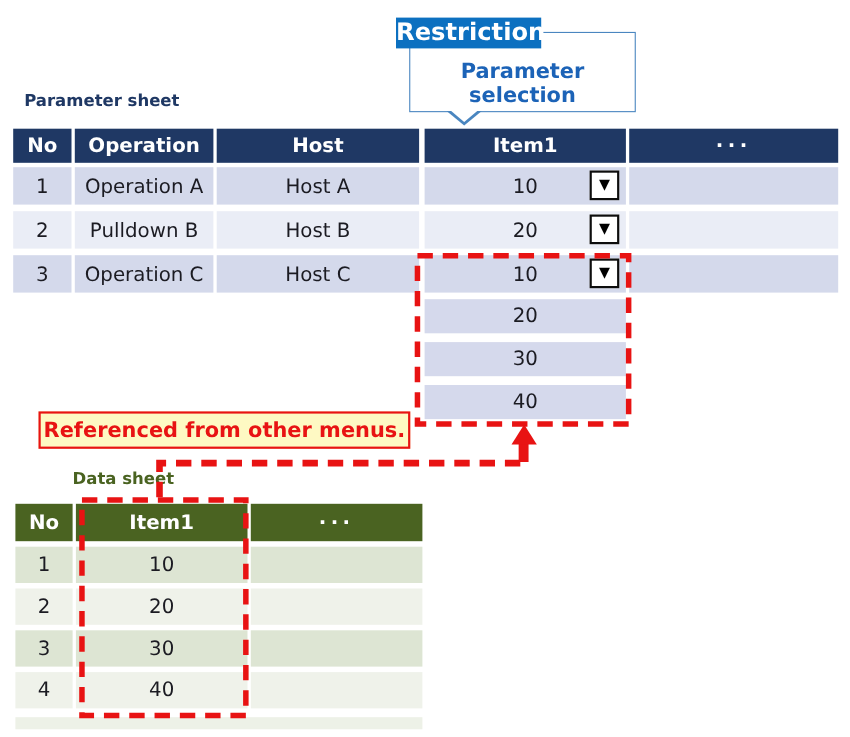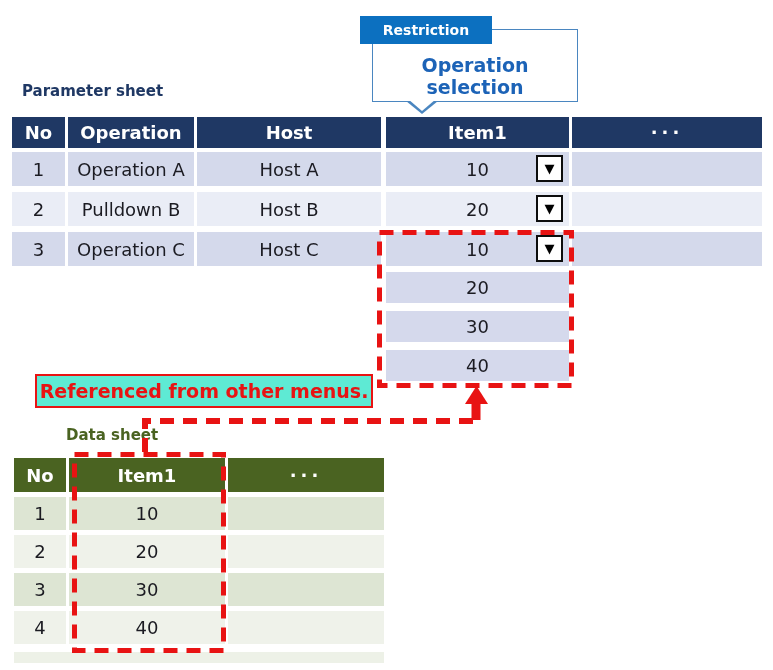--- a/index.html
+++ b/index.html
@@ -10,21 +10,21 @@
   
   .callout-box{position:absolute;left:372px;top:29px;width:206px;height:73px;
     background:#fff;border:1px solid var(--callout-border);box-sizing:border-box;}
   .callout-pointer-outer{position:absolute;left:406px;top:101px;width:0;height:0;
     border-left:16px solid transparent;border-right:16px solid transparent;
     border-top:13px solid var(--callout-border);}
   .callout-pointer-inner{position:absolute;left:408px;top:99px;width:0;height:0;
     border-left:14px solid transparent;border-right:14px solid transparent;
     border-top:12px solid #ffffff;}
   .restriction-tab{position:absolute;left:360px;top:16px;width:132px;height:28px;
-    background:var(--restriction-blue);color:#fff;font-weight:bold;font-size:14px;
+    background:var(--restriction-blue);color:#fff;font-weight:bold;font-size:22px;
     text-align:center;line-height:28px;}
   .callout-text{position:absolute;left:372px;top:54px;width:206px;text-align:center;
     color:var(--callout-text);font-weight:bold;font-size:19px;}
   
   .sheet-title{position:absolute;left:22px;font-weight:bold;font-size:15px;}
   .param-title{top:82px;color:var(--navy);}
   .data-title{top:426px;color:var(--green);margin-left:44px;}
   
   .prow{position:absolute;left:12px;width:750px;height:34px;}
   .prow .cell{position:absolute;top:0;bottom:0;display:flex;align-items:center;justify-content:center;
@@ -40,21 +40,21 @@
   
   .dd-btn{position:absolute;right:6px;top:3px;width:27px;height:27px;background:#fff;
     border:2px solid #0d0d0d;box-sizing:border-box;display:flex;align-items:center;justify-content:center;
     cursor:pointer;}
   .dd-btn span{font-size:13px;line-height:1;color:#000;}
   
   .dd-option{position:absolute;left:386px;width:183px;height:31px;background:var(--dropdown-cell);
     display:flex;align-items:center;justify-content:center;font-size:18px;cursor:pointer;}
   .opt1{top:272px;} .opt2{top:311px;} .opt3{top:350px;}
   
-  .ref-box{position:absolute;left:35px;top:374px;width:338px;height:34px;background:#5eead4;
+  .ref-box{position:absolute;left:35px;top:374px;width:338px;height:34px;background:#fef9c3;
     border:2px solid var(--accent-red);box-sizing:border-box;text-align:center;
     color:var(--accent-red);font-weight:bold;font-size:19px;line-height:30px;}
   
   .drow{position:absolute;left:14px;width:370px;height:33px;}
   .drow .cell{position:absolute;top:0;bottom:0;display:flex;align-items:center;justify-content:center;
     font-size:18px;}
   .dheader{top:458px;height:34px;}
   .dheader .cell{background:var(--green);color:#fff;font-weight:bold;font-size:18px;}
   .dr1{top:497px;} .dr2{top:535px;} .dr3{top:573px;} .dr4{top:611px;}
   .drow-a .cell{background:var(--data-row-a);}
@@ -66,21 +66,21 @@
 </style>
 </head>
 <body>
 
 <div class="stage">
 
   <div class="callout-box"></div>
   <div class="callout-pointer-outer"></div>
   <div class="callout-pointer-inner"></div>
   <div class="restriction-tab">Restriction</div>
-  <div class="callout-text">Operation selection</div>
+  <div class="callout-text">Parameter selection</div>
 
   <div class="sheet-title param-title">Parameter sheet</div>
 
   <div class="prow pheader">
     <div class="cell pc0">No</div>
     <div class="cell pc1">Operation</div>
     <div class="cell pc2">Host</div>
     <div class="cell pc3">Item1</div>
     <div class="cell pc4 dots">···</div>
   </div>

